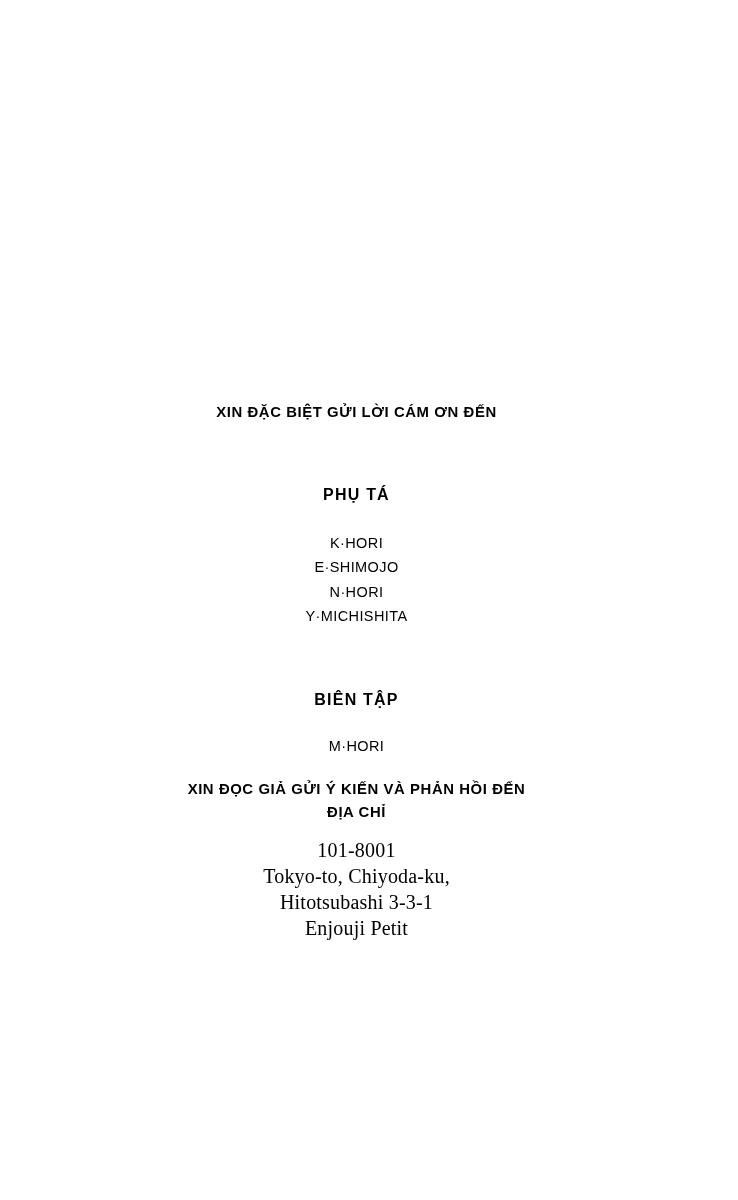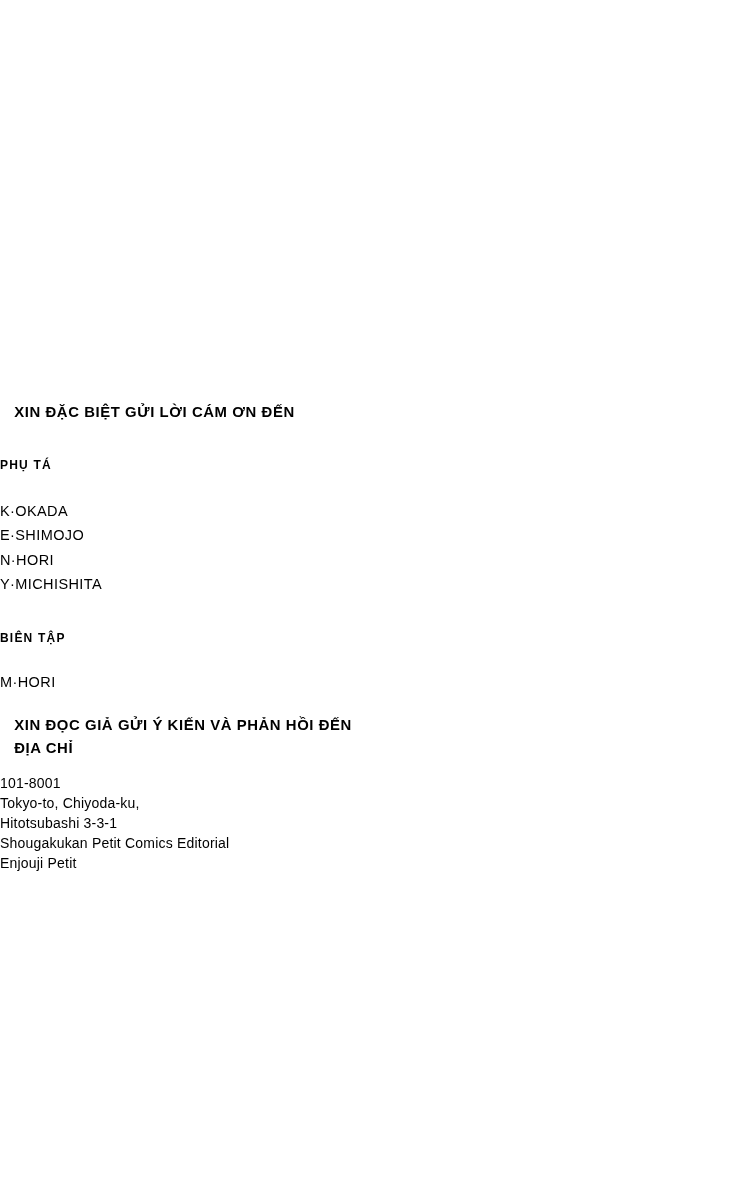--- a/index.html
+++ b/index.html
@@ -18,45 +18,47 @@
     position: relative;
     width: 738px;
     height: 1200px;
     background: #ffffff;
   }
   .credits {
     position: absolute;
     left: 0;
     top: 404px;
     width: 713px;
-    text-align: left;
+    text-align: center;
   }
   .line {
     display: block;
     line-height: 1.0;
   }
   
   .headline {
     font-weight: bold;
     font-size: 15.5px;
     letter-spacing: 0.6px;
     transform: scaleX(0.96);
   }
   .headline-big {
     font-weight: bold;
-    font-size: 12px;
+    font-size: 16px;
     letter-spacing: 1.2px;
+    margin-top: 28px;
   }
   .name {
     font-size: 14.5px;
     letter-spacing: 0.4px;
   }
   .addr {
-    font-size: 14px;
+    font-size: 20px;
     letter-spacing: 0.2px;
+    font-family: Liberation Serif, serif;
   }
   .sp-1 { height: 32px; }
   .sp-2 { height: 26px; }
   .sp-3 { height: 30px; }
   .sp-4 { height: 24px; }
   .sp-5 { height: 18px; }
   .sp-6 { height: 14px; }
   .names-block .line { margin-bottom: 10px; }
   .addr-block .line { margin-bottom: 6px; }
   .msg-block .line { margin-bottom: 7px; }
@@ -75,21 +77,21 @@
 
     <div class="sp-1"></div>
 
     <div class="head-block">
       <span class="line headline-big">PHỤ TÁ</span>
     </div>
 
     <div class="sp-2"></div>
 
     <div class="names-block">
-      <span class="line name">K·OKADA</span>
+      <span class="line name">K·HORI</span>
       <span class="line name">E·SHIMOJO</span>
       <span class="line name">N·HORI</span>
       <span class="line name">Y·MICHISHITA</span>
     </div>
 
     <div class="sp-3"></div>
 
     <div class="head-block">
       <span class="line headline-big">BIÊN TẬP</span>
     </div>
@@ -106,21 +108,20 @@
       <span class="line headline">XIN ĐỌC GIẢ GỬI Ý KIẾN VÀ PHẢN HỒI ĐẾN</span>
       <span class="line headline">ĐỊA CHỈ</span>
     </div>
 
     <div class="sp-6"></div>
 
     <div class="addr-block">
       <span class="line addr">101-8001</span>
       <span class="line addr">Tokyo-to, Chiyoda-ku,</span>
       <span class="line addr">Hitotsubashi 3-3-1</span>
-      <span class="line addr">Shougakukan Petit Comics Editorial</span>
       <span class="line addr">Enjouji Petit</span>
     </div>
 
     <div class="sp-6"></div>
 
 
   </div>
 
 </div>
 

